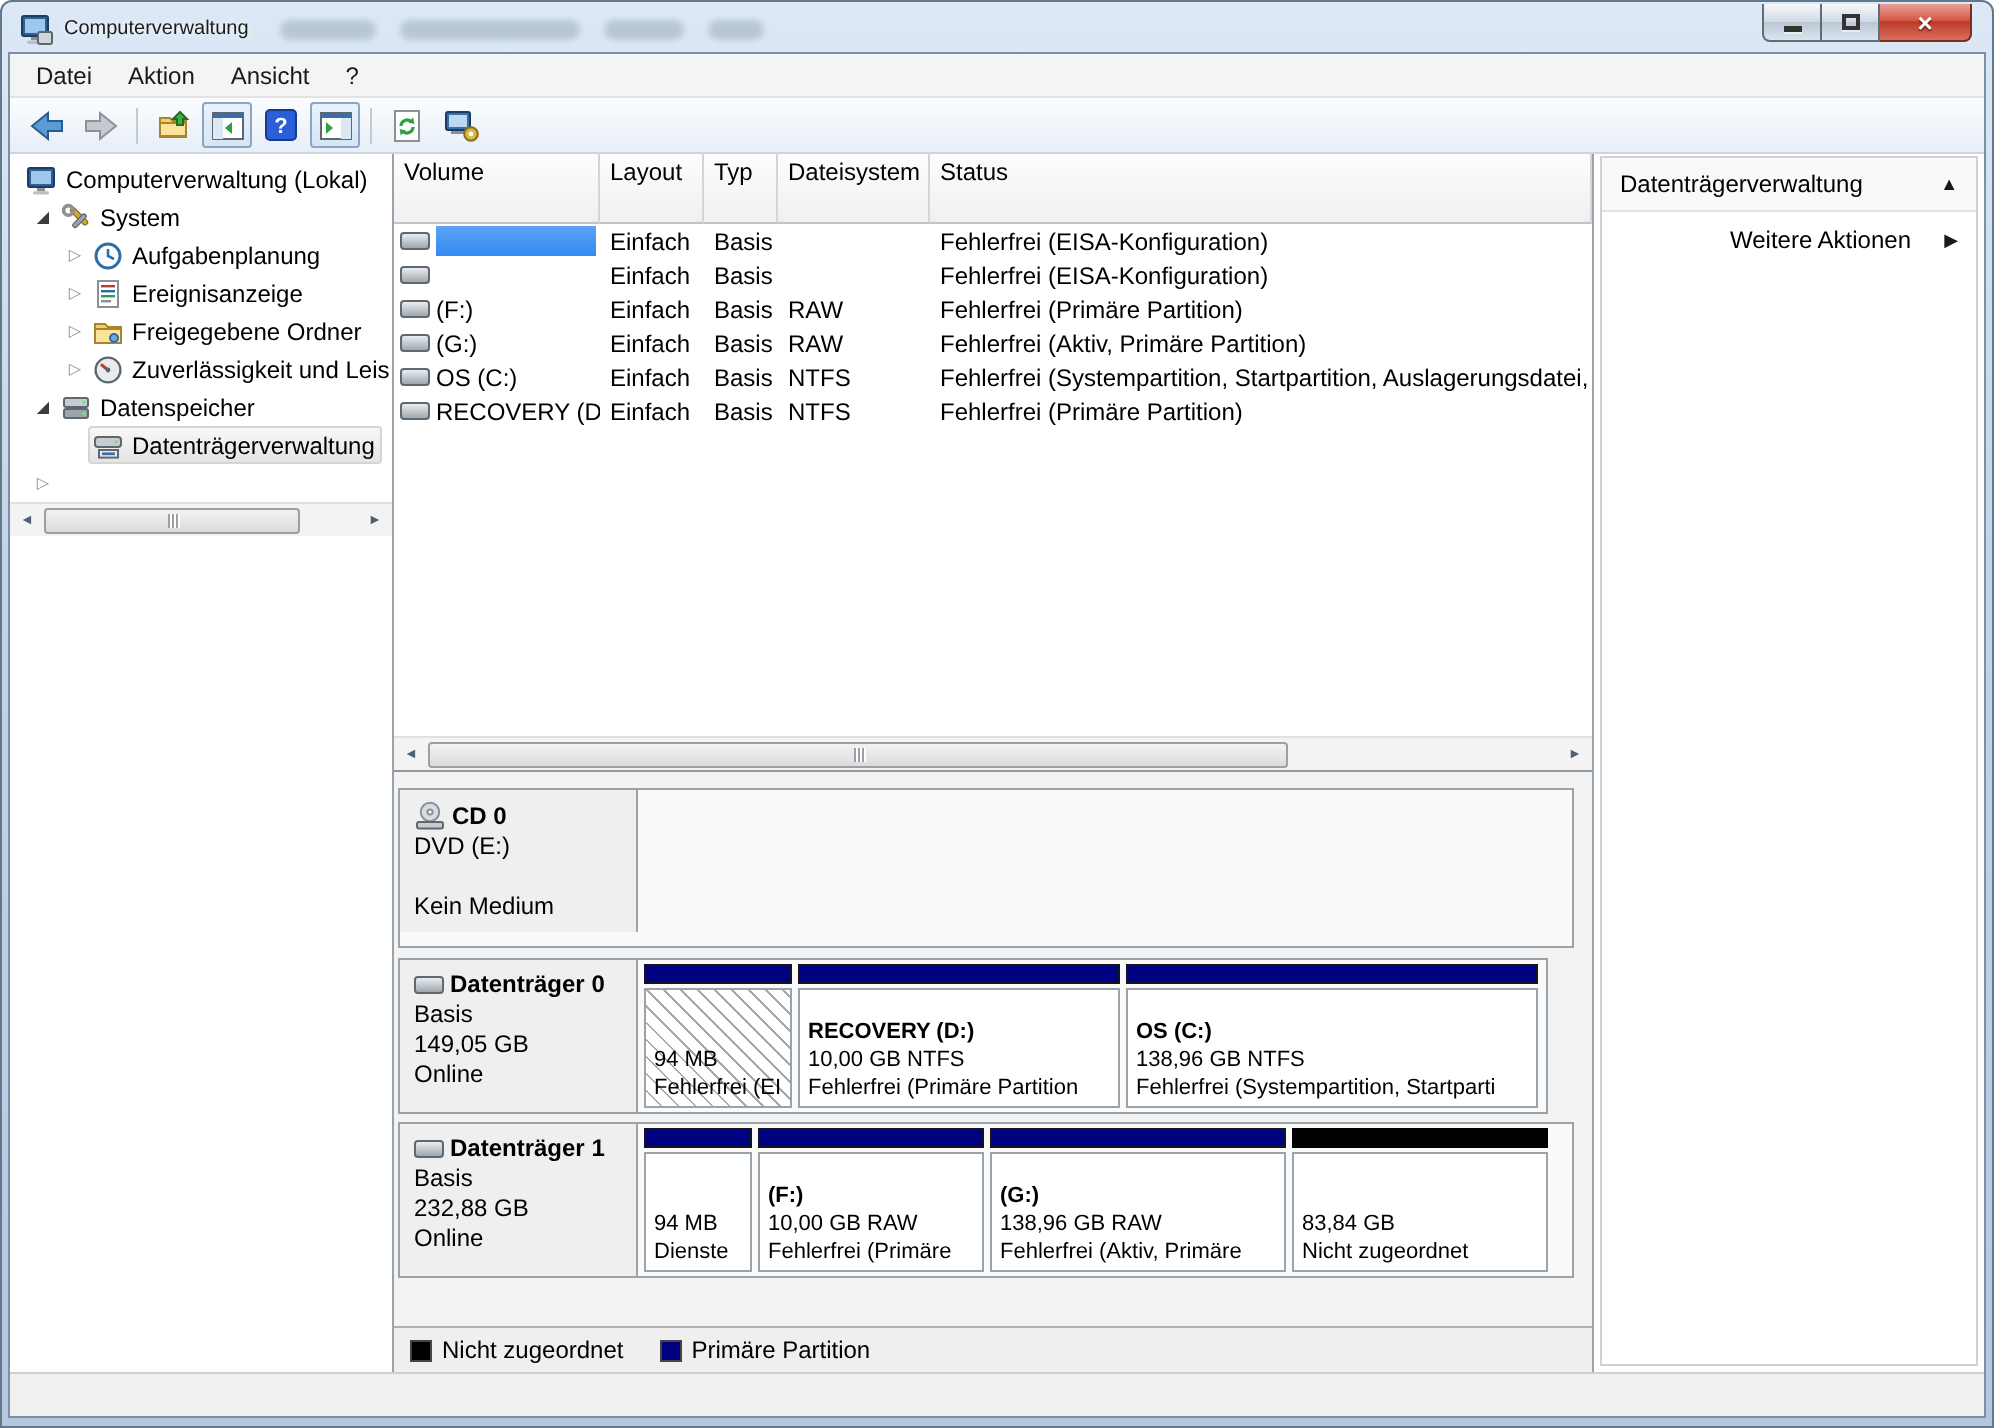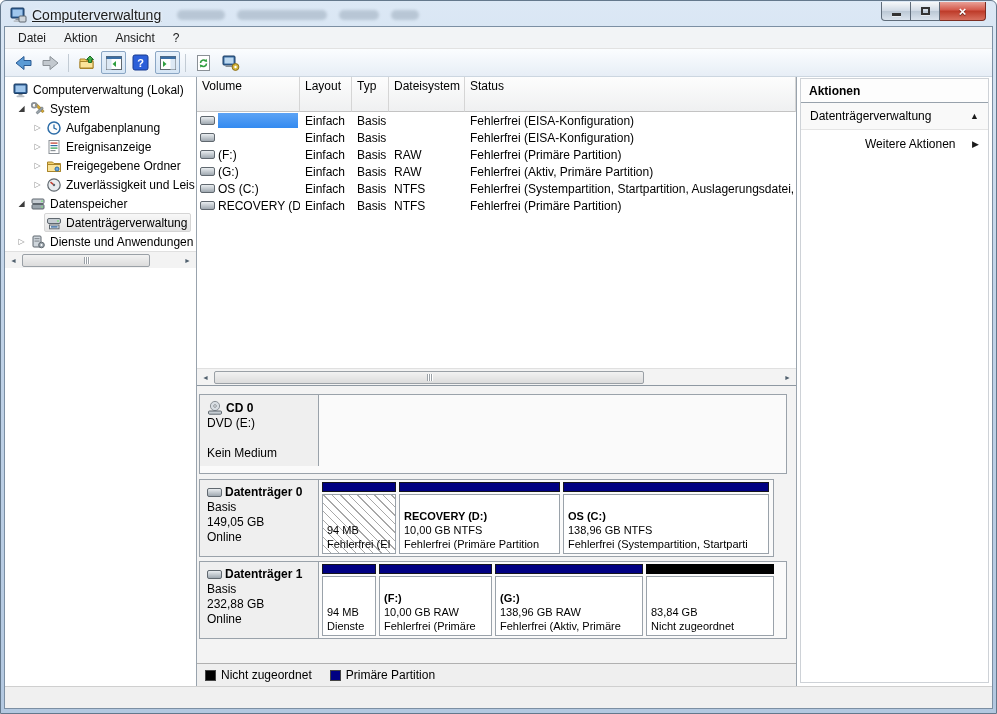--- a/index.html
+++ b/index.html
@@ -5,21 +5,21 @@
   * { margin:0; padding:0; box-sizing:border-box; }
   html,body { width:997px; height:714px; overflow:hidden;
     font-family:"Liberation Sans", sans-serif; }
   .frame { width:997px; height:714px; display:flex; flex-direction:column;
     background:linear-gradient(180deg,#dce8f5 0%,#c2d4e8 40%,#b3c8e0 100%);
     border:1px solid #64788c; border-radius:6px 6px 0 0; padding:0 3px 4px; position:relative; }
 
   
   .titlebar { height:25px; display:flex; align-items:center; padding:2px 6px 0 6px; }
   .title-ico { width:17px; height:16px; margin-right:5px; flex:none; }
-  .title-text { font-size:14px; color:#1c1c1c; text-shadow:0 0 3px #fff;text-decoration:underline; }
+  .title-text { font-size:10px; color:#1c1c1c; text-shadow:0 0 3px #fff; }
   .blob { height:10px; border-radius:5px; background:#8fa0b0; opacity:.45; filter:blur(1.5px); }
   .win-controls { position:absolute; top:1px; right:10px; display:flex; }
   .wbtn { height:19px; display:flex; align-items:center; justify-content:center;
     border:1px solid #5f6c7a; border-top:none; background:linear-gradient(#f6f8fa,#cfd9e4 50%,#bac7d4 50%,#dbe4ee);
     cursor:default; }
   .wbtn.min { width:30px; border-radius:0 0 0 4px; }
   .wbtn.max { width:29px; border-left:none; }
   .wbtn.close { width:46px; border-left:none; border-radius:0 0 4px 0; border-color:#7c2d22;
     background:linear-gradient(#e9a197,#d3584a 45%,#bd3a28 50%,#d8705f); }
   .g-min { width:9px; height:3px; background:#333; margin-top:7px; box-shadow:0 1px 0 #fff8; }
@@ -319,30 +319,20 @@
               <circle cx="12" cy="6" r="0.9" fill="#7ee07e"></circle>
               <rect x="3.5" y="10" width="9.5" height="3.8" fill="#e8eef4" stroke="#5f676e"></rect>
               <rect x="5" y="11.2" width="6.5" height="1.4" fill="#3a6ea5"></rect>
             </svg>
             <span>Datenträgerverwaltung</span>
           </div>
         </div>
 
         <div class="titem lvl1">
           <span class="exp col">▷</span>
-          <div class="tbody">
-            <svg class="ticon" viewBox="0 0 16 16">
-              <rect x="3" y="2" width="8" height="11" rx="1" fill="#cfd6dc" stroke="#5f676e"></rect>
-              <rect x="4.5" y="4" width="5" height="1.2" fill="#8a9096"></rect>
-              <rect x="4.5" y="6.5" width="5" height="1.2" fill="#8a9096"></rect>
-              <circle cx="11.5" cy="11" r="2.8" fill="#9aa4ac" stroke="#5f676e"></circle>
-              <circle cx="11.5" cy="11" r="1" fill="#fff"></circle>
-            </svg>
-            <span>Dienste und Anwendungen</span>
-          </div>
         </div>
 
         <div class="hscroll tree-hscroll">
           <span class="sb-arrow">◄</span>
           <div class="sb-thumb" style="width:128px">
             <span class="grip"></span>
               <span class="grip"></span>
               <span class="grip"></span>
           </div>
           <span class="sb-arrow" style="margin-left:auto">►</span>
@@ -545,23 +535,20 @@
             <div class="litem">
               <span class="lsq" style="background:#000082"></span>
               <span>Primäre Partition</span>
             </div>
           </div>
         </div>
       </div>
 
       <div class="actions-panel">
         <div class="ap-box">
-          <div class="ap-header">
-            <span>Aktionen</span>
-          </div>
           <div class="ap-group">
             <span>Datenträgerverwaltung</span>
             <span class="ap-arrow">▲</span>
           </div>
           <div class="ap-item">
             <span>Weitere Aktionen</span>
             <span class="ap-arrow">▶</span>
           </div>
         </div>
       </div>

